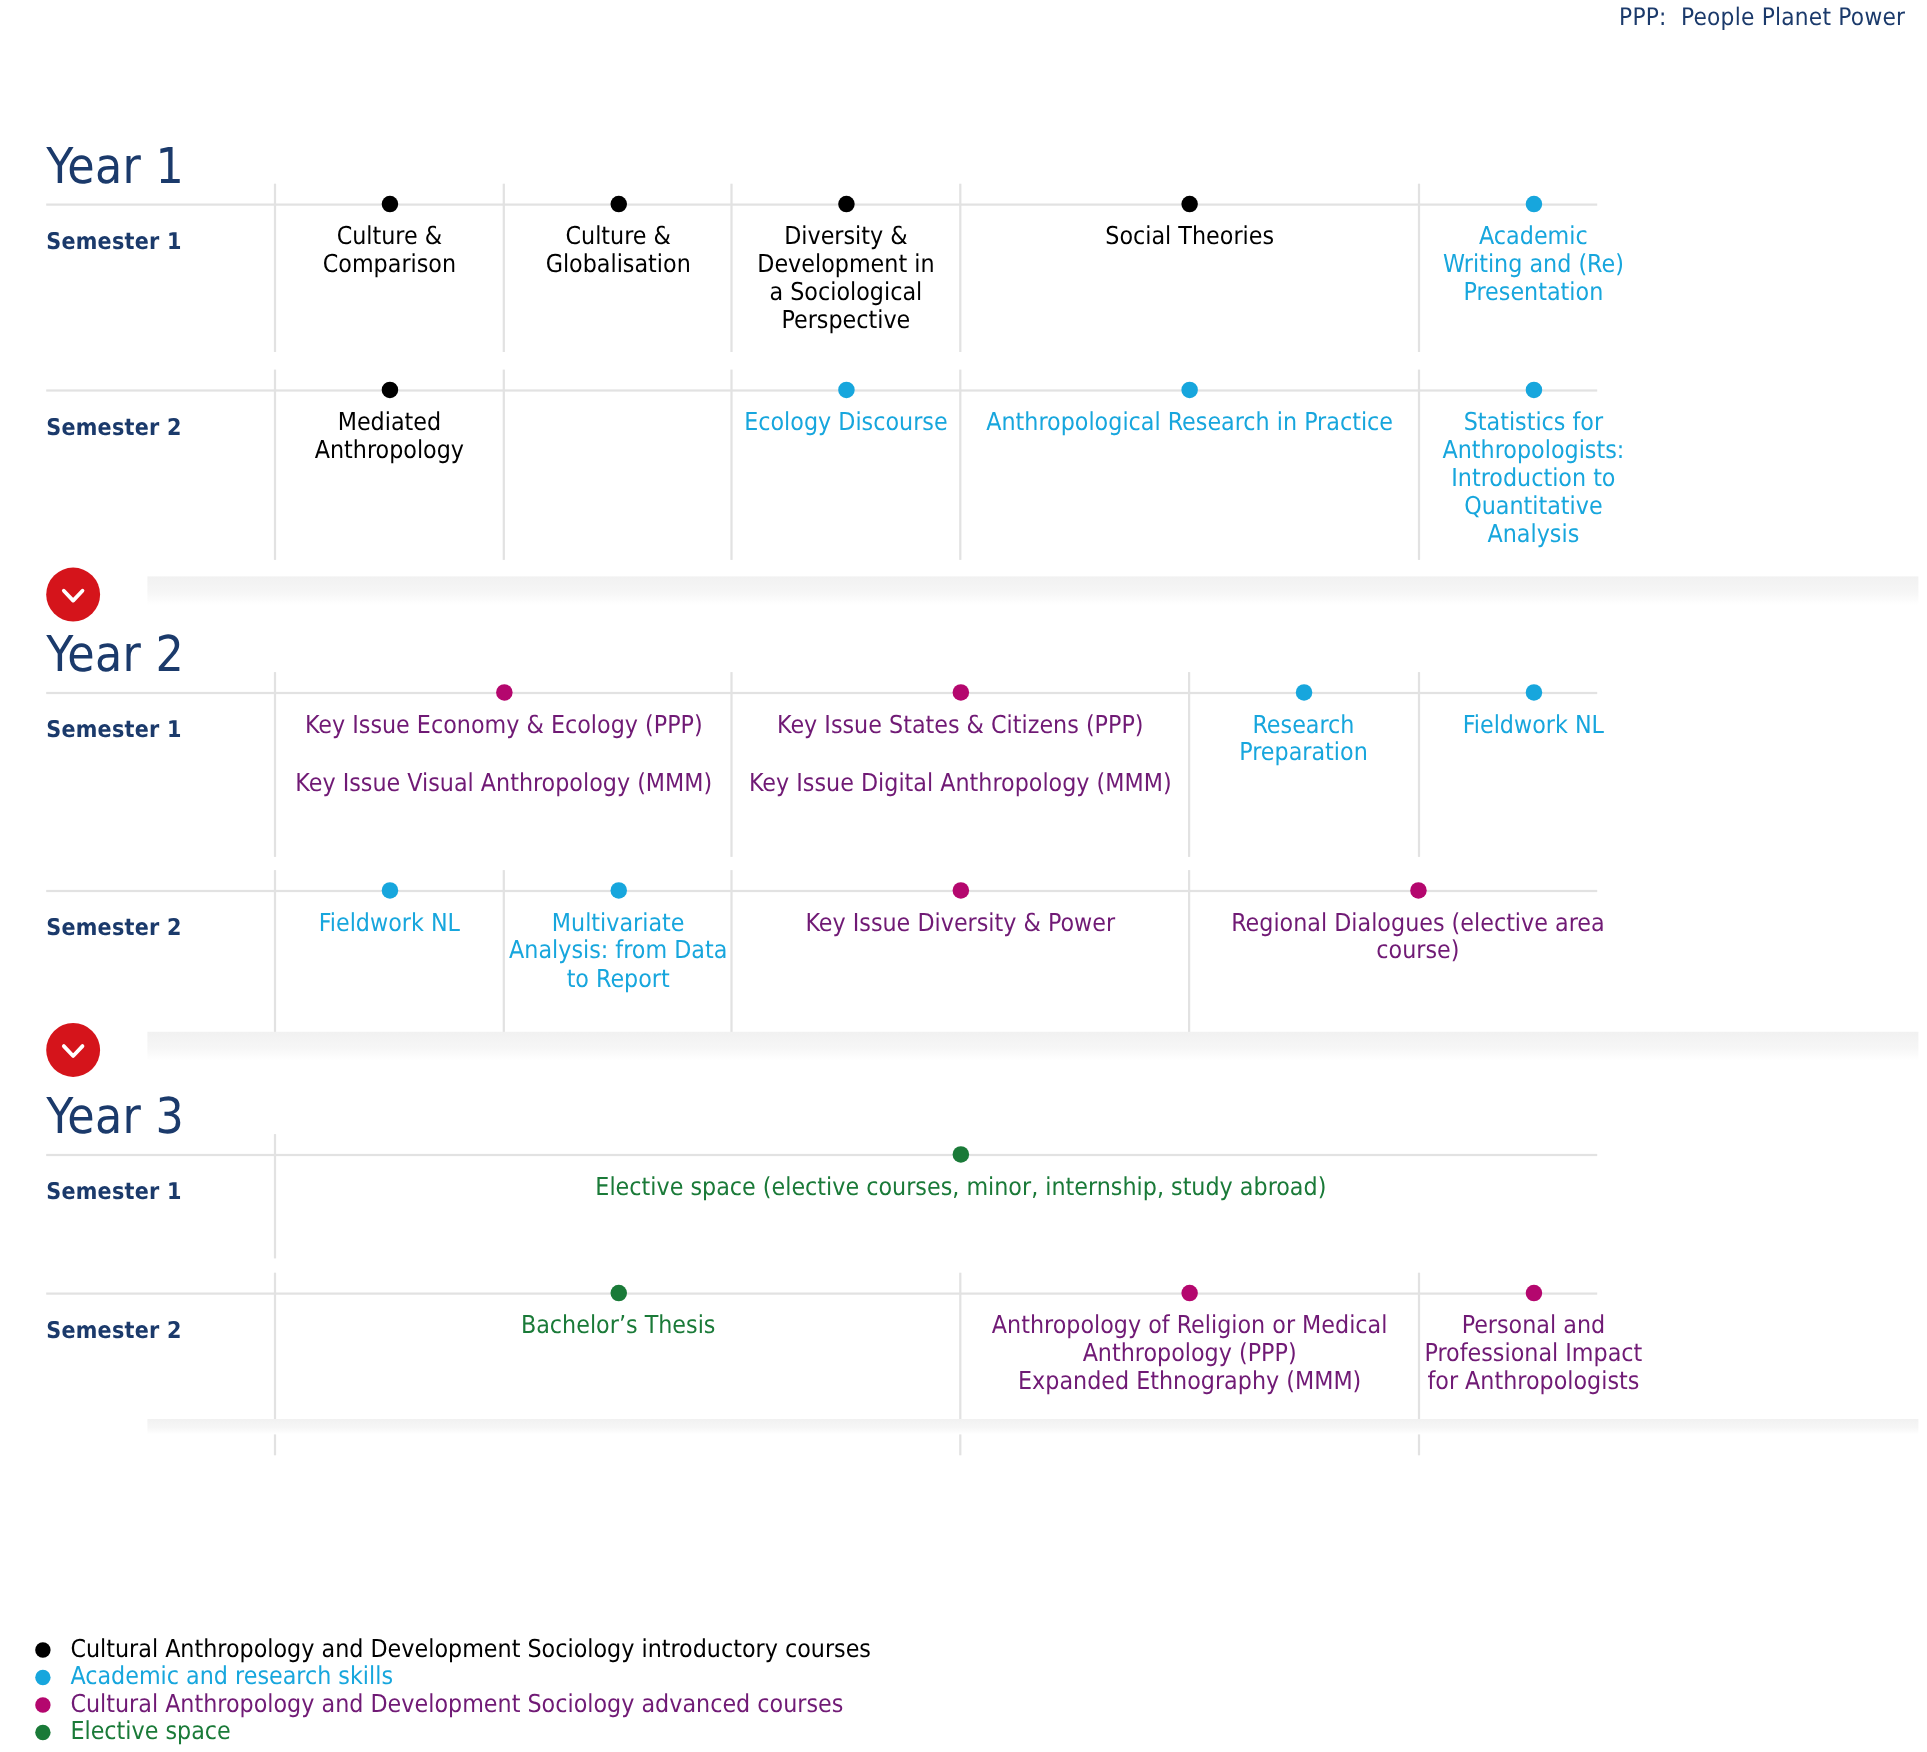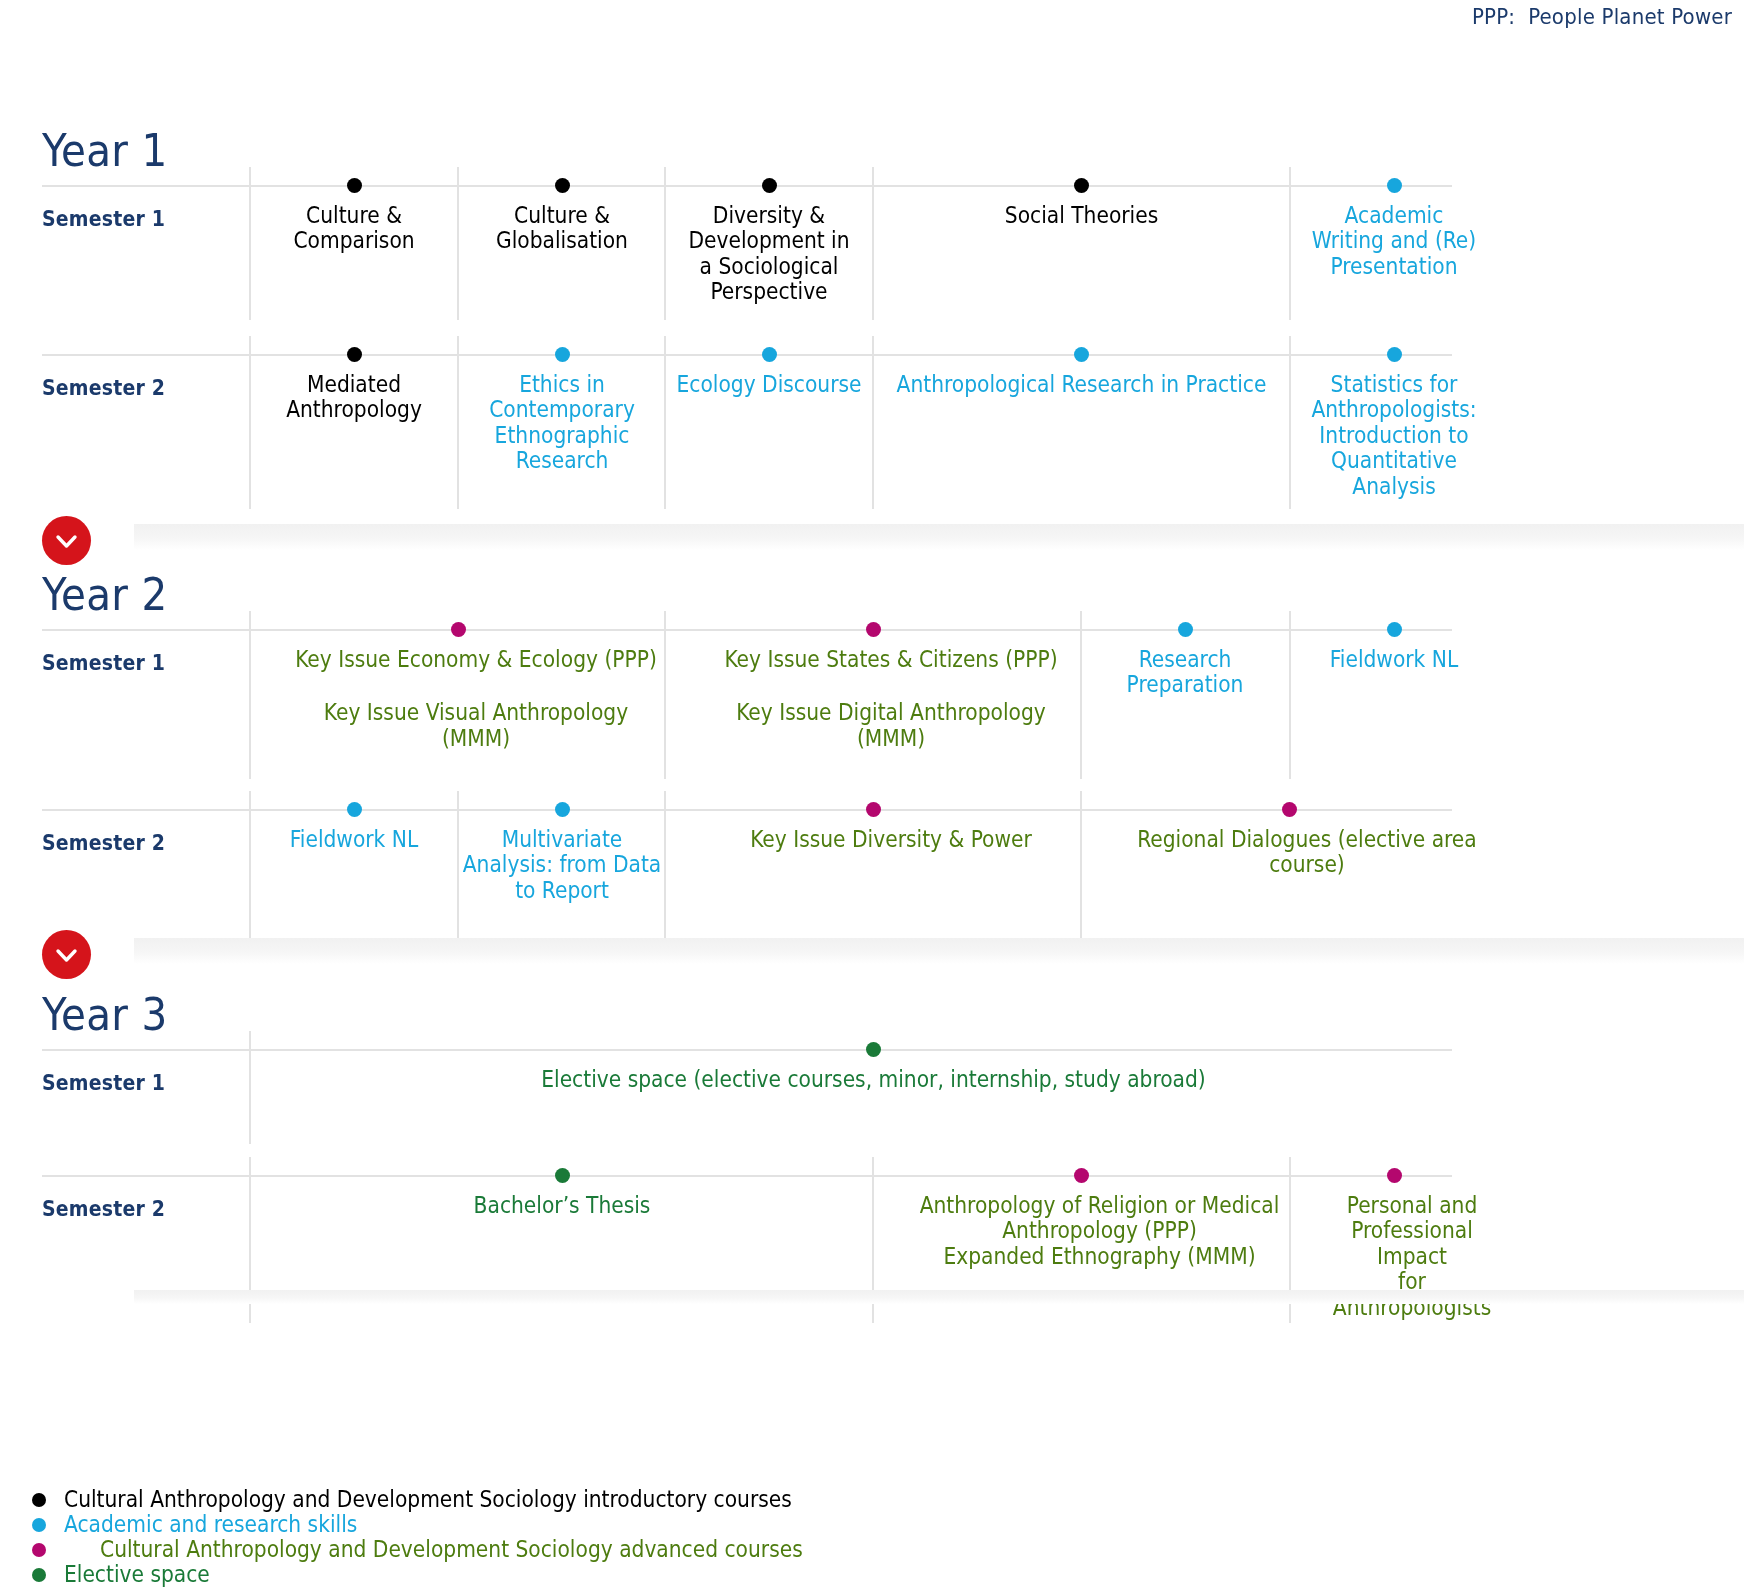--- a/index.html
+++ b/index.html
@@ -84,21 +84,21 @@
     border-radius: 50%;
     left: 50%;
     margin-left: -7.5px;
     top: -7px;
   }
   .cell .cell-text { display: block; padding-top: 18px; }
   .cell .cell-text2 { display: block; padding-top: 28px; }
 
   .c-intro { color: #000000; }
   .c-skills { color: #17a6dd; }
-  .c-adv { color: #4d7c0f; padding-left: 36px; }
+  .c-adv { color: #701a75; }
   .c-elect { color: #1a7a38; }
   .d-intro { background: #000000; }
   .d-skills { background: #17a6dd; }
   .d-adv { background: #b4076e; }
   .d-elect { background: #1a7a38; }
 
   
   .divider-bar {
     position: absolute;
     left: 134px;
@@ -188,24 +188,20 @@
     <div class="vdiv" style="left:249px;top:-18px;height:173px;"></div>
     <div class="vdiv" style="left:457px;top:-18px;height:173px;"></div>
     <div class="vdiv" style="left:664px;top:-18px;height:173px;"></div>
     <div class="vdiv" style="left:872px;top:-18px;height:173px;"></div>
     <div class="vdiv" style="left:1289px;top:-18px;height:173px;"></div>
 
     <div class="cell c-intro" style="left:251px;top:0;width:206px;">
       <span class="dot d-intro"></span>
       <span class="cell-text">Mediated<br>Anthropology</span>
     </div>
-    <div class="cell c-skills" style="left:459px;top:0;width:206px;">
-      <span class="dot d-skills"></span>
-      <span class="cell-text">Ethics in<br>Contemporary<br>Ethnographic<br>Research</span>
-    </div>
     <div class="cell c-skills" style="left:666px;top:0;width:206px;">
       <span class="dot d-skills"></span>
       <span class="cell-text">Ecology Discourse</span>
     </div>
     <div class="cell c-skills" style="left:874px;top:0;width:415px;">
       <span class="dot d-skills"></span>
       <span class="cell-text">Anthropological Research in Practice</span>
     </div>
     <div class="cell c-skills" style="left:1291px;top:0;width:206px;">
       <span class="dot d-skills"></span>

